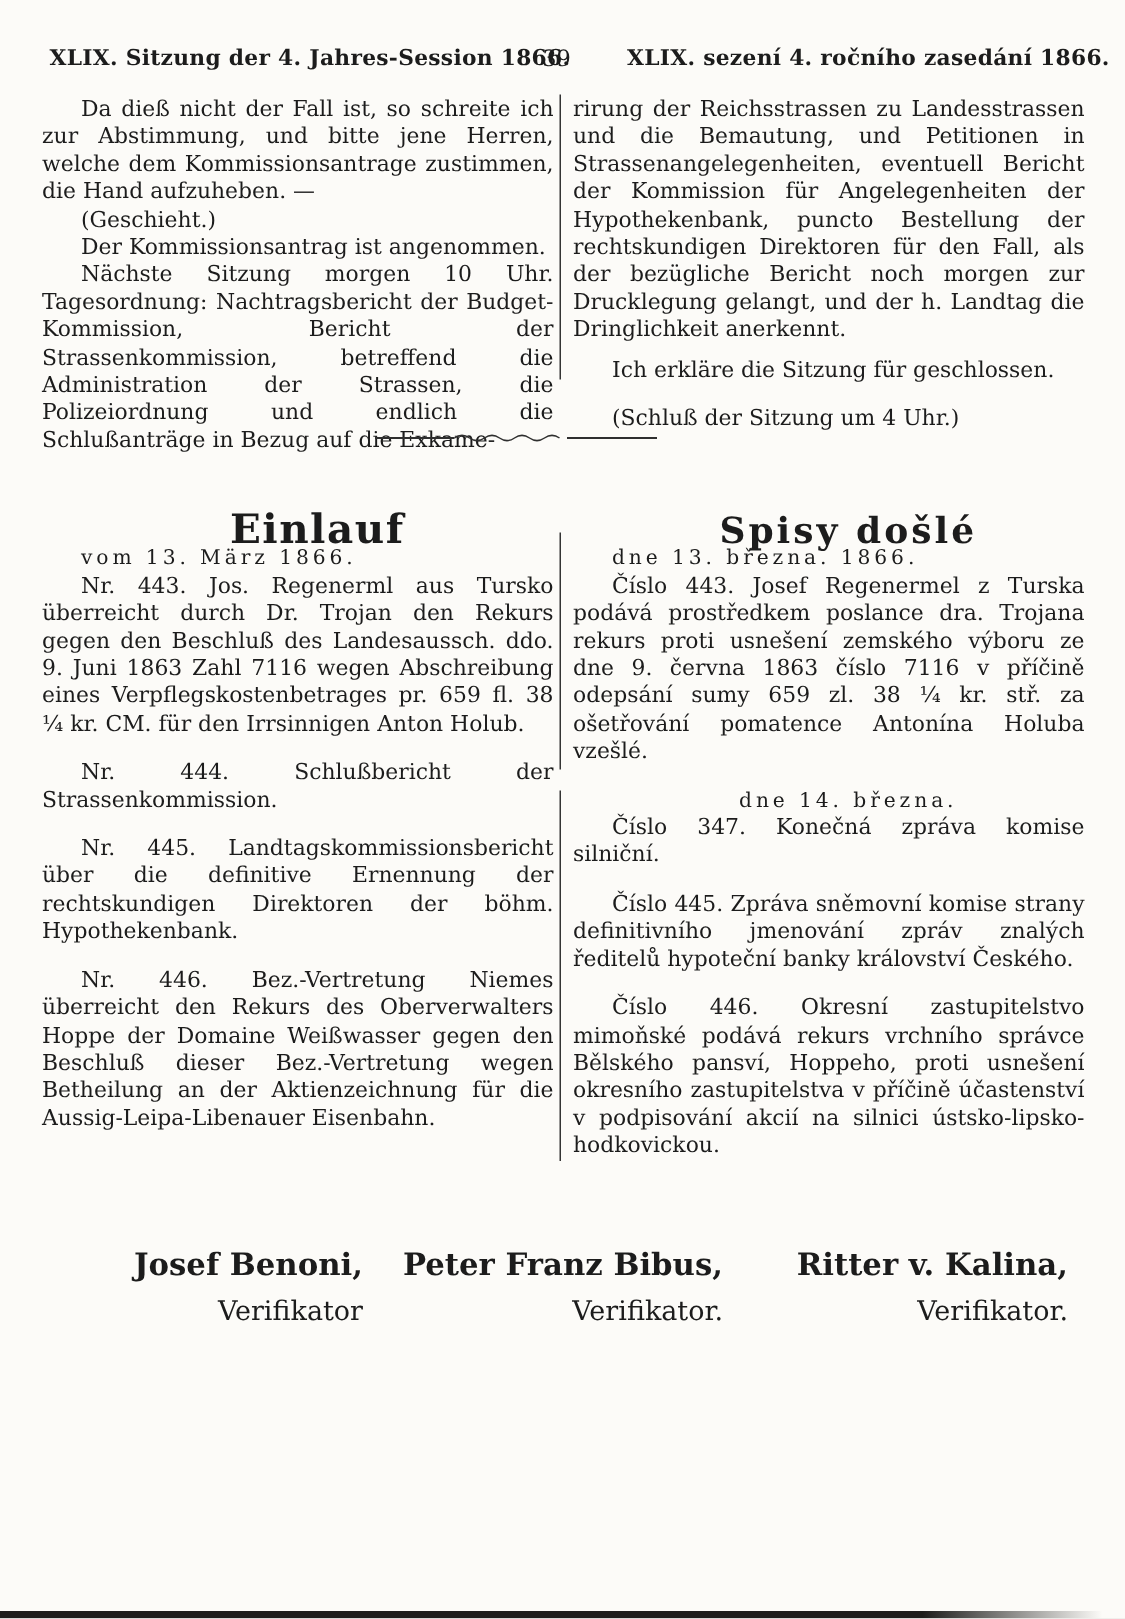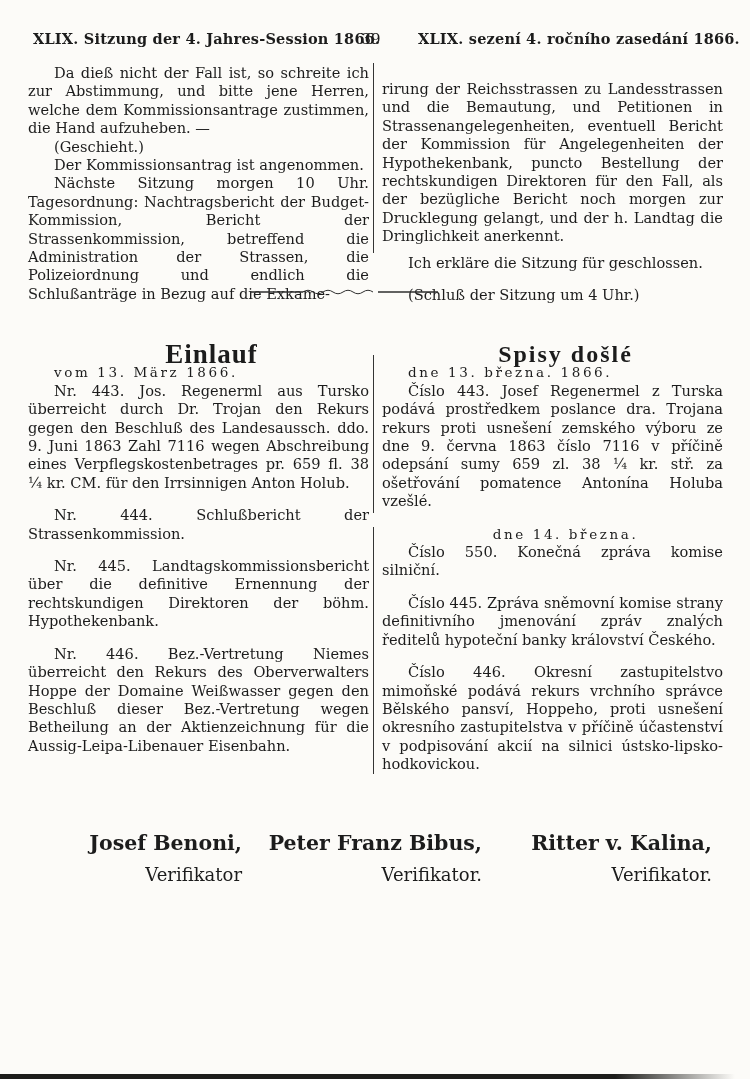--- a/index.html
+++ b/index.html
@@ -18,32 +18,32 @@
   .hdr-right{position:absolute;top:30px;left:418px;font-weight:bold;font-size:14.5px;letter-spacing:.2px;}
 
   
   .col{position:absolute;width:341px;font-size:14.6px;line-height:18.4px;text-align:justify;}
   .col p{margin:0;text-indent:26px;}
   .col p.noindent{text-indent:0;}
   .mt-s{margin-top:8px !important;}
   .mt-m{margin-top:14px !important;}
 
   .topcol-left{left:28px;top:64px;}
-  .topcol-right{left:382px;top:80px;}
+  .topcol-right{left:382px;top:64px;}
   .seccol-left{left:28px;top:345px;}
   .seccol-right{left:382px;top:345px;}
 
   .vrule{position:absolute;width:1px;background:#343434;}
   .vrule-top{left:373px;top:63px;height:190px;}
   .vrule-low1{left:373px;top:355px;height:158px;}
   .vrule-low2{left:373px;top:527px;height:247px;}
 
   .divider{position:absolute;left:248px;top:287px;width:192px;height:10px;}
 
-  .sec-title{text-align:center;font-weight:bold;margin:0 0 13px;text-indent:0;font-family:Liberation Serif, serif;}
+  .sec-title{text-align:center;font-weight:bold;margin:0 0 13px;text-indent:0;}
   .sec-title.de{font-size:27px;letter-spacing:1px;}
   .sec-title.cs{font-size:24px;letter-spacing:2px;}
   .sec-date{text-align:left;font-size:13.5px;letter-spacing:2.6px;margin:0 0 15px;text-indent:0;}
   .sec-item{margin:0 0 14px !important;}
   .sec-date2{text-align:center;font-size:13.5px;letter-spacing:2.6px;margin:18px 0 15px;text-indent:0;}
 
   
   .sig{position:absolute;top:831px;text-align:right;}
   .sig-1{left:14px;width:228px;}
   .sig-2{left:250px;width:232px;}
@@ -95,21 +95,21 @@
     <p class="sec-item">Nr. 444. Schlußbericht der Strassenkommission.</p>
     <p class="sec-item">Nr. 445. Landtagskommissionsbericht über die definitive Ernennung der rechtskundigen Direktoren der böhm. Hypothekenbank.</p>
     <p class="sec-item">Nr. 446. Bez.-Vertretung Niemes überreicht den Rekurs des Oberverwalters Hoppe der Domaine Weißwasser gegen den Beschluß dieser Bez.-Vertretung wegen Betheilung an der Aktienzeichnung für die Aussig-Leipa-Libenauer Eisenbahn.</p>
   </div>
 
   <div class="col seccol-right">
     <p class="sec-title cs">Spisy došlé</p>
     <p class="sec-date">dne 13. března. 1866.</p>
     <p class="sec-item">Číslo 443. Josef Regenermel z Turska podává prostředkem poslance dra. Trojana rekurs proti usnešení zemského výboru ze dne 9. června 1863 číslo 7116 v příčině odepsání sumy 659 zl. 38 ¼ kr. stř. za ošetřování pomatence Antonína Holuba vzešlé.</p>
     <p class="sec-date2">dne 14. března.</p>
-    <p class="sec-item">Číslo 550. Konečná zpráva komise silniční.</p>
+    <p class="sec-item">Číslo 347. Konečná zpráva komise silniční.</p>
     <p class="sec-item">Číslo 445. Zpráva sněmovní komise strany definitivního jmenování zpráv znalých ředitelů hypoteční banky království Českého.</p>
     <p class="sec-item">Číslo 446. Okresní zastupitelstvo mimoňské podává rekurs vrchního správce Bělského pansví, Hoppeho, proti usnešení okresního zastupitelstva v příčině účastenství v podpisování akcií na silnici ústsko-lipsko-hodkovickou.</p>
   </div>
 
   <div class="sig sig-1">
     <p class="sig-name">Josef Benoni,</p>
     <div class="sig-role">Verifikator</div>
   </div>
   <div class="sig sig-2">
     <p class="sig-name">Peter Franz Bibus,</p>

